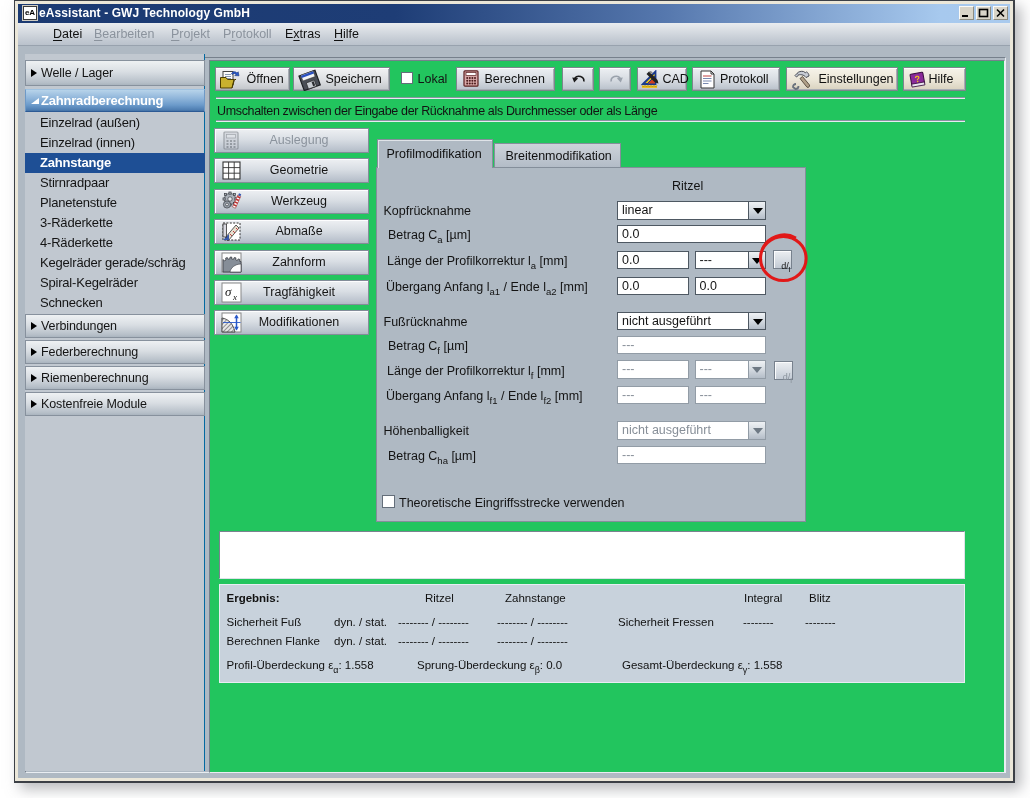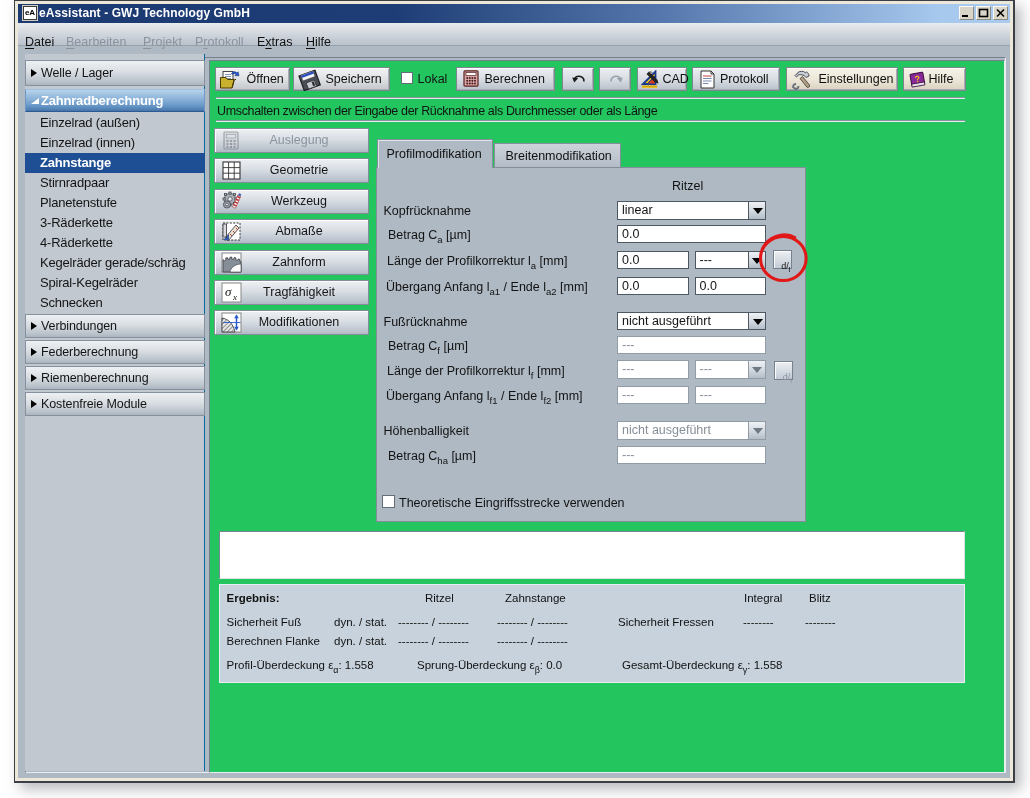--- a/index.html
+++ b/index.html
@@ -17,21 +17,21 @@
   border:1px solid #3a3a3a; box-shadow:0 0 0 1px #cfccc2; font:bold 8px/12px "Liberation Sans"; text-align:center; color:#000; }
 #apptitle { position:absolute; left:21px; top:0; font:bold 12px/18px "Liberation Sans"; color:#fff; letter-spacing:0.1px;}
 .winbtn { position:absolute; top:2px; width:15px; height:14px; background:#d9d5c9;
   border:1px solid #8e8c80; border-top-color:#fbfaf6; border-left-color:#fbfaf6; }
 #btnmin { right:36px; } #btnmax { right:19px; } #btnclose { right:2px; }
 .winbtn svg { position:absolute; left:0; top:0; }
 
 
 #menubar { position:absolute; left:0; top:19px; width:992px; height:23px;
   background:linear-gradient(#e9ecef,#c2c9d2 80%,#bac2cc); border-bottom:1px solid #98a2ae; }
-.mi { position:absolute; top:8px; font:12.5px/22px "Liberation Sans"; color:#101010; }
+.mi { position:absolute; top:0; font:12.5px/22px "Liberation Sans"; color:#101010;margin-left:28px; }
 .mi.dis { color:#8b939d; }
 .mi u { text-decoration-thickness:1px; text-underline-offset:2px; }
 
 
 #sidebar { position:absolute; left:7px; top:50px; width:180px; height:717px; background:#c1c8d0; border-right:1px solid #0369a1; }
 #workborder { position:absolute; left:6.5px; top:53px; width:981px; height:716px; border:1px solid #76808c; border-bottom-color:#e9edf2; border-right-color:#e9edf2; }
 .shead { position:absolute; left:0; width:180px; height:24px; border:1px solid #87919d;
   background:linear-gradient(#eef1f3,#d9dee3 45%,#b6bfc8 90%,#aab4be);
   font:12.5px/23px "Liberation Sans"; color:#141414; letter-spacing:-0.1px; padding-left:15px; }
 .shead .tri { position:absolute; left:5px; top:7px; width:0; height:0;

